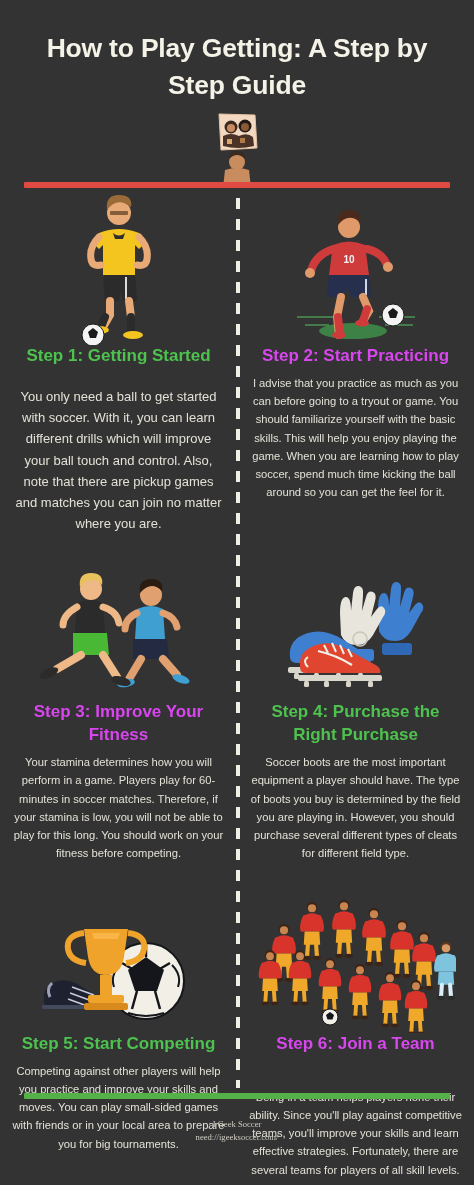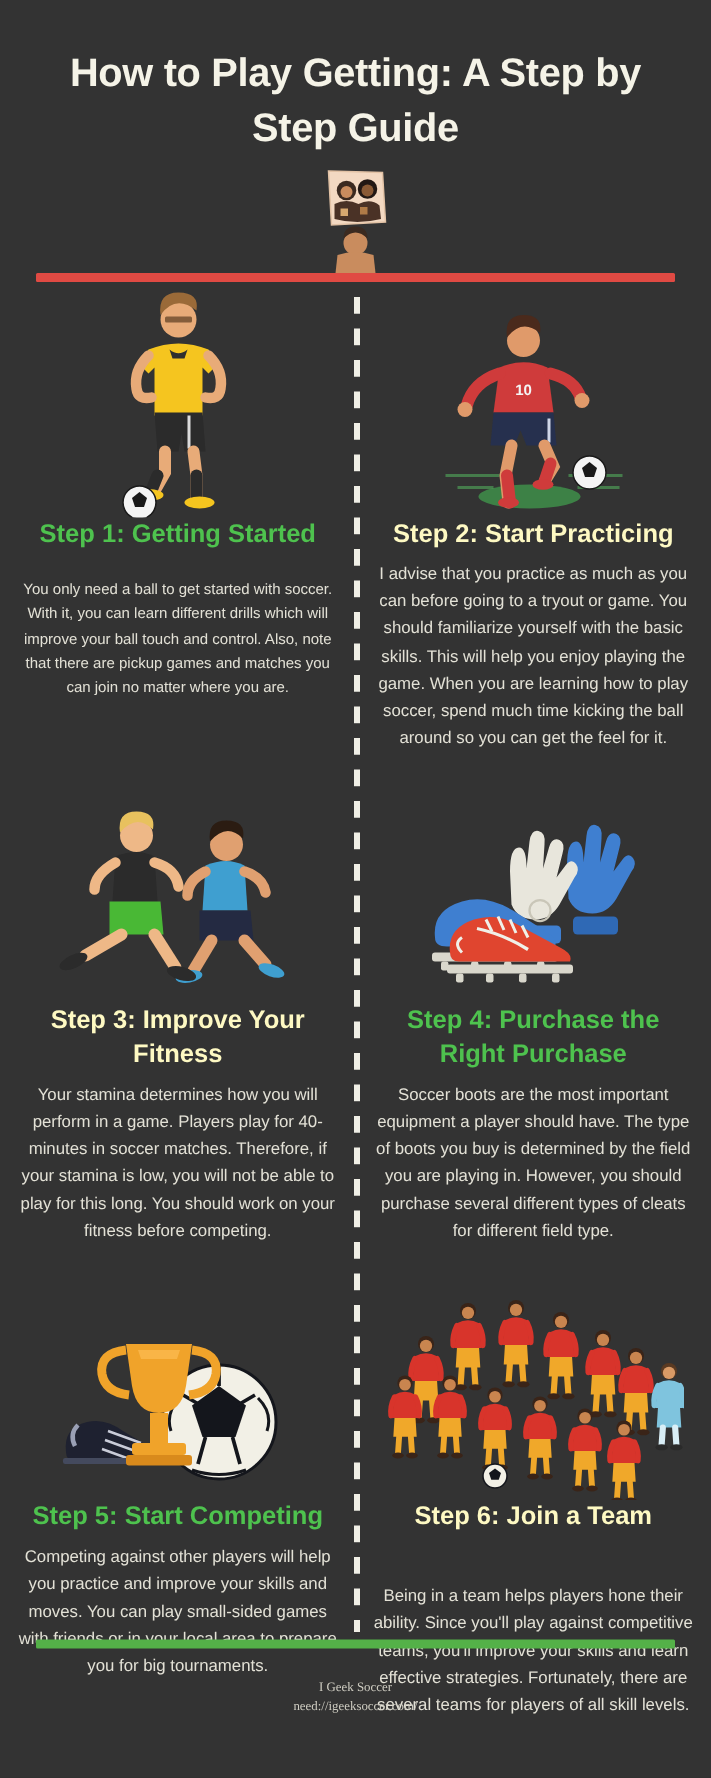--- a/index.html
+++ b/index.html
@@ -111,24 +111,24 @@
   }
 
   .step-title {
     font-size: 17px;
     font-weight: 700;
     text-align: center;
     line-height: 1.35;
     margin-bottom: 6px;
   }
   .step-title.green { color: #4ec24e; }
-  .step-title.red   { color: #fef9c3; }
+  .step-title.red   { color: #d946ef; }
 
   .step-body {
-    font-size: 10px;
+    font-size: 13px;
     line-height: 1.63;
     text-align: center;
     color: #e3e1d6;
   }
   .step-body.sans  { font-family: "Liberation Sans", sans-serif; }
   .step-body.serif { font-family: Liberation Sans, sans-serif; font-size: 11.2px; }
 
   
   .footer {
     position: absolute;
@@ -282,21 +282,21 @@
               <path d="M74 38 q14 4 16 16" stroke="#eeb887" stroke-width="7" fill="none" stroke-linecap="round"></path>
               <path d="M44 64 l34 0 l2 22 l-36 0 Z" fill="#49b835"></path>
               <path d="M52 86 l-24 14" stroke="#eeb887" stroke-width="8" fill="none" stroke-linecap="round"></path>
               <path d="M74 86 l14 22" stroke="#eeb887" stroke-width="8" fill="none" stroke-linecap="round"></path>
               <ellipse cx="20" cy="104" rx="10" ry="4.5" fill="#2b2b2b" transform="rotate(-25 20 104)"></ellipse>
               <ellipse cx="92" cy="112" rx="10" ry="4.5" fill="#2b2b2b" transform="rotate(15 92 112)"></ellipse>
             </g>
           </svg>
         </div>
         <div class="step-title red">Step 3: Improve Your Fitness</div>
-        <div class="step-body serif">Your stamina determines how you will perform in a game. Players play for 40-minutes in soccer matches. Therefore, if your stamina is low, you will not be able to play for this long. You should work on your fitness before competing.</div>
+        <div class="step-body serif">Your stamina determines how you will perform in a game. Players play for 60-minutes in soccer matches. Therefore, if your stamina is low, you will not be able to play for this long. You should work on your fitness before competing.</div>
       </div>
 
       <div class="step-cell">
         <div class="step-illo" style="height:145px">
           <svg width="168" height="126" viewBox="0 0 168 126" aria-hidden="true">
 
             <g transform="translate(104,12)">
               <path d="M2 22 q0 -16 6 -16 q5 0 5 14 l2 -18 q1 -8 6 -7 q5 1 4 9 l-1 16 l4 -14 q2 -7 7 -5 q4 2 2 9 l-4 16 l6 -8 q4 -5 7 -1 q3 4 -1 9 l-10 18 q-6 10 -16 10 q-12 0 -16 -10 Z" fill="#3f7fd0"></path>
               <rect x="6" y="56" width="30" height="12" rx="3" fill="#2f69b5"></rect>
             </g>

